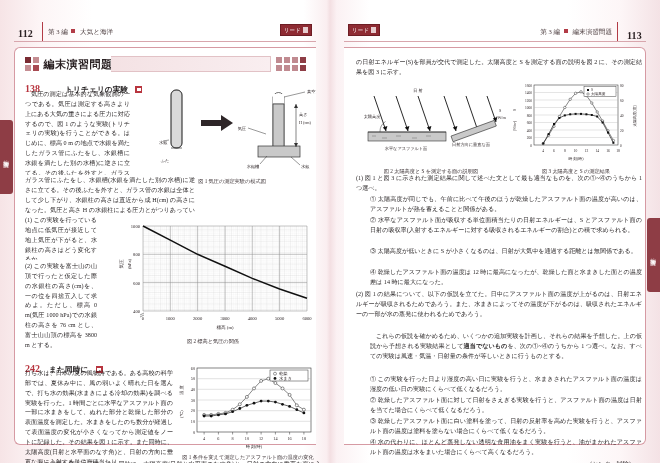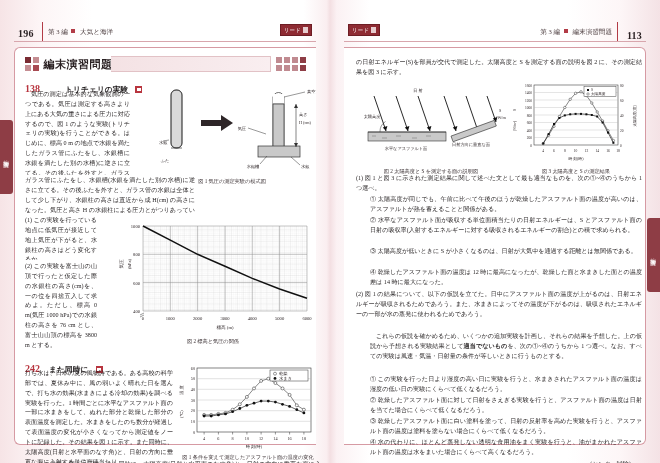--- a/index.html
+++ b/index.html
@@ -72,21 +72,21 @@
   .lgd{font-size:4.3px;fill:#2e2628;}
 </style>
 </head>
 <body>
 
 <div class="spread">
 
   <div class="page left">
 
     <div class="rh rh-left">
-      <span class="folio">196</span>
+      <span class="folio">112</span>
     </div>
     <div class="rh-rule" style="left:42px;"></div>
     <div class="rh" style="left:48px;">
       <span>第 3 編</span>
       <span class="sqmark"></span>
       <span>大気と海洋</span>
     </div>
     <div class="readbadge" style="right:18px;">
       <span>リード</span>
       <span class="bx"></span>

